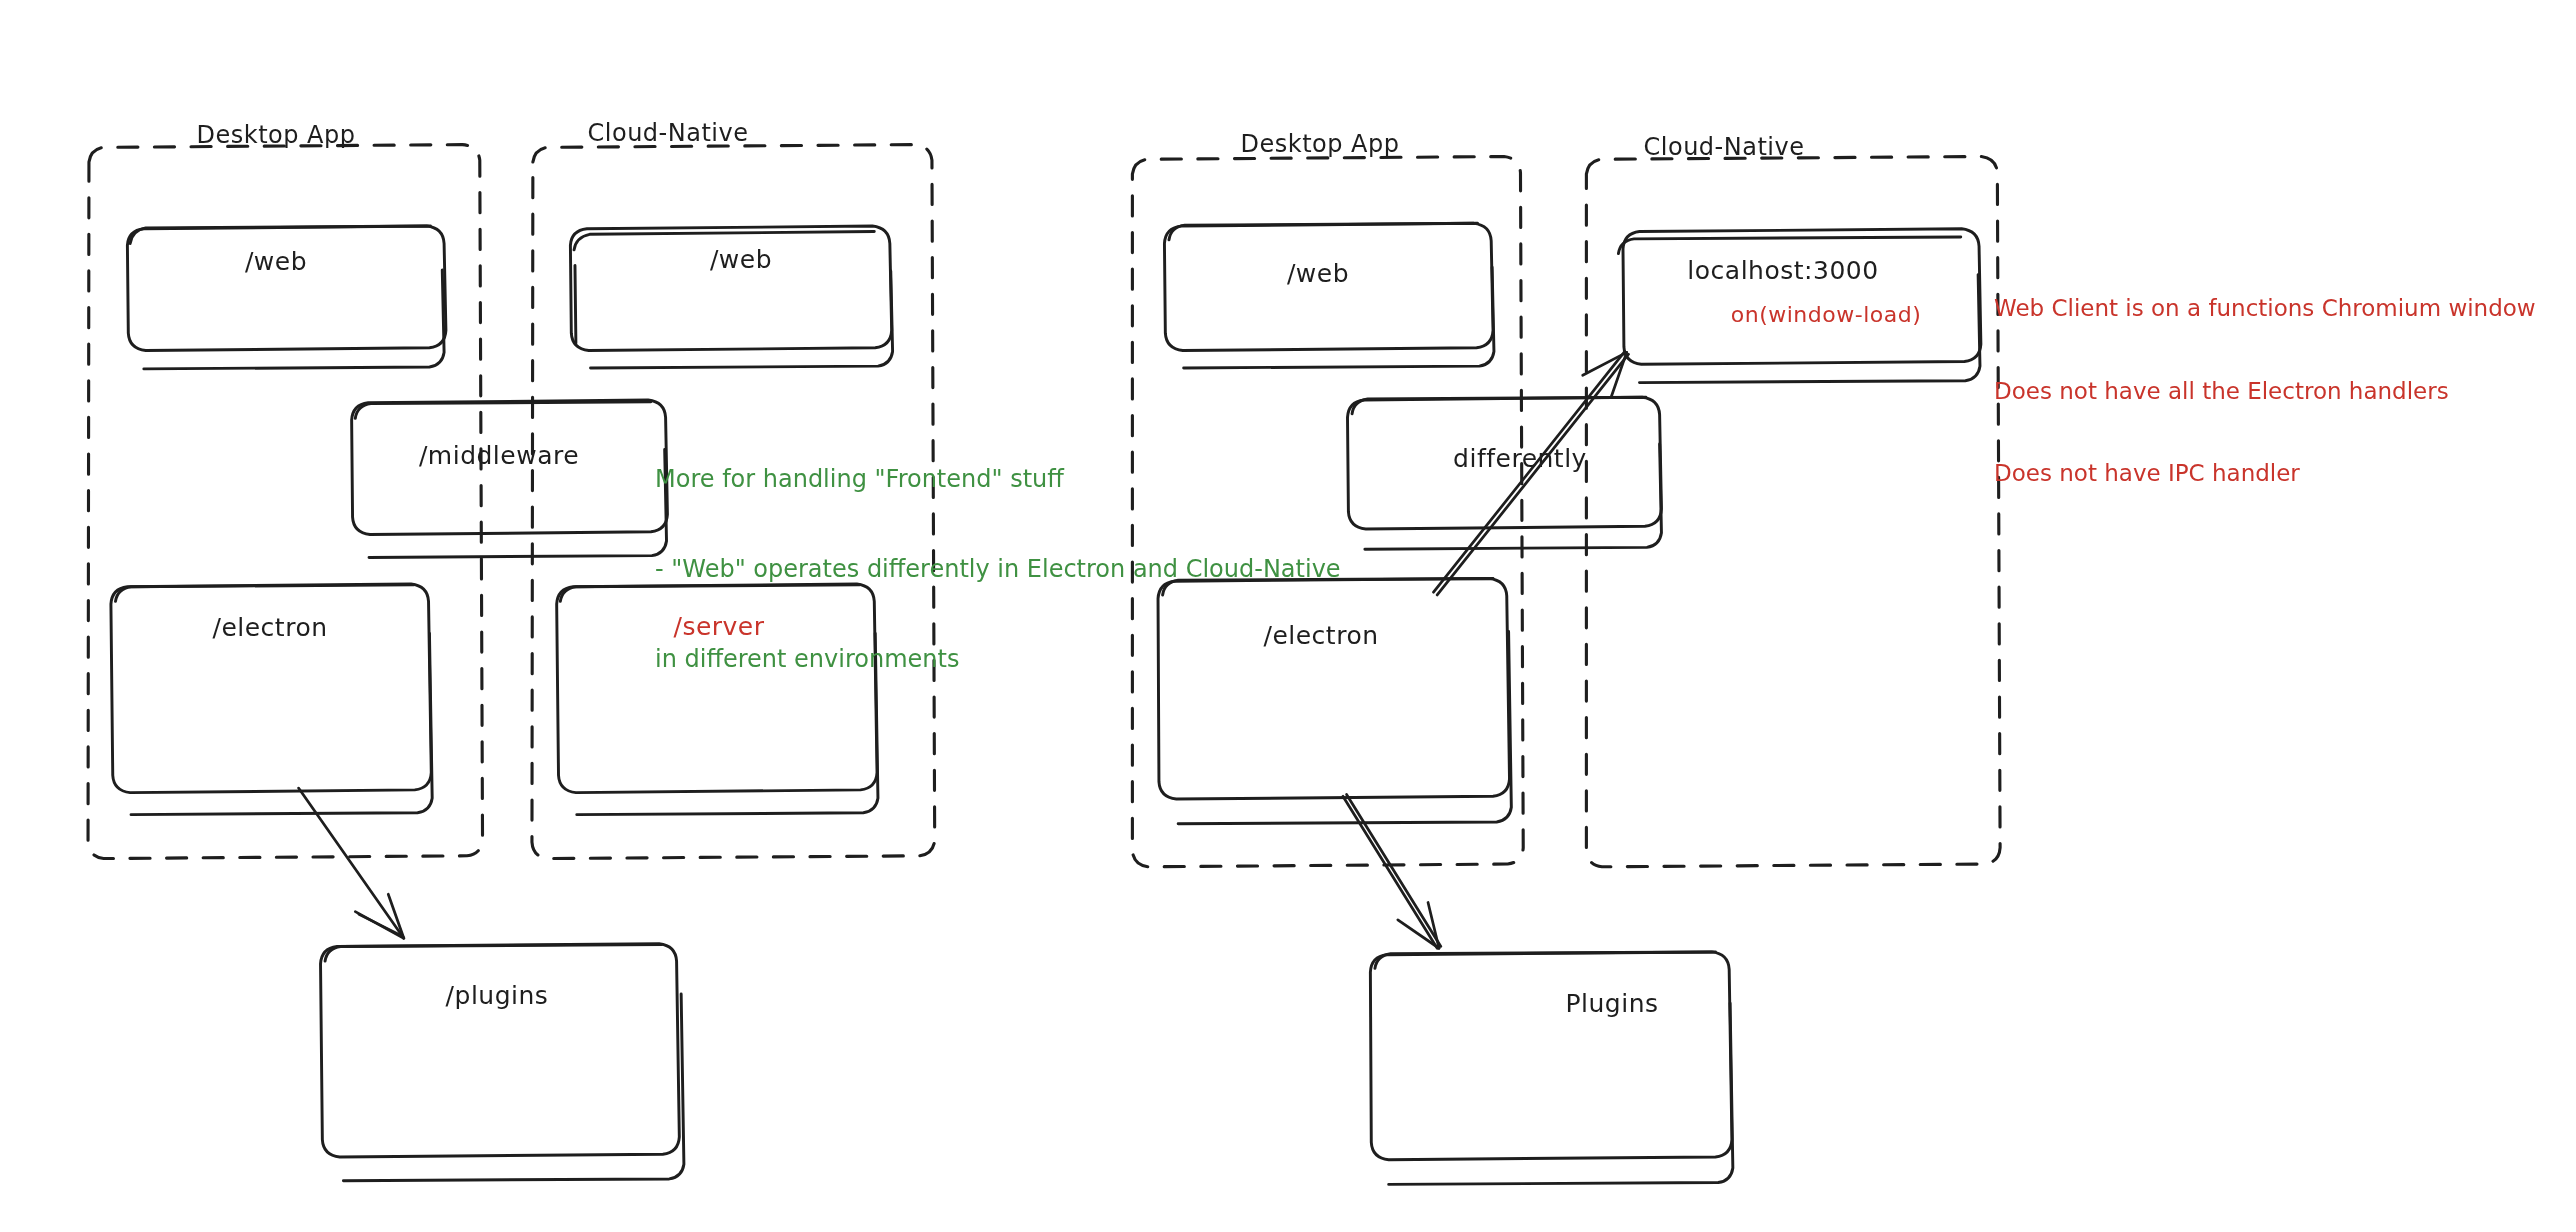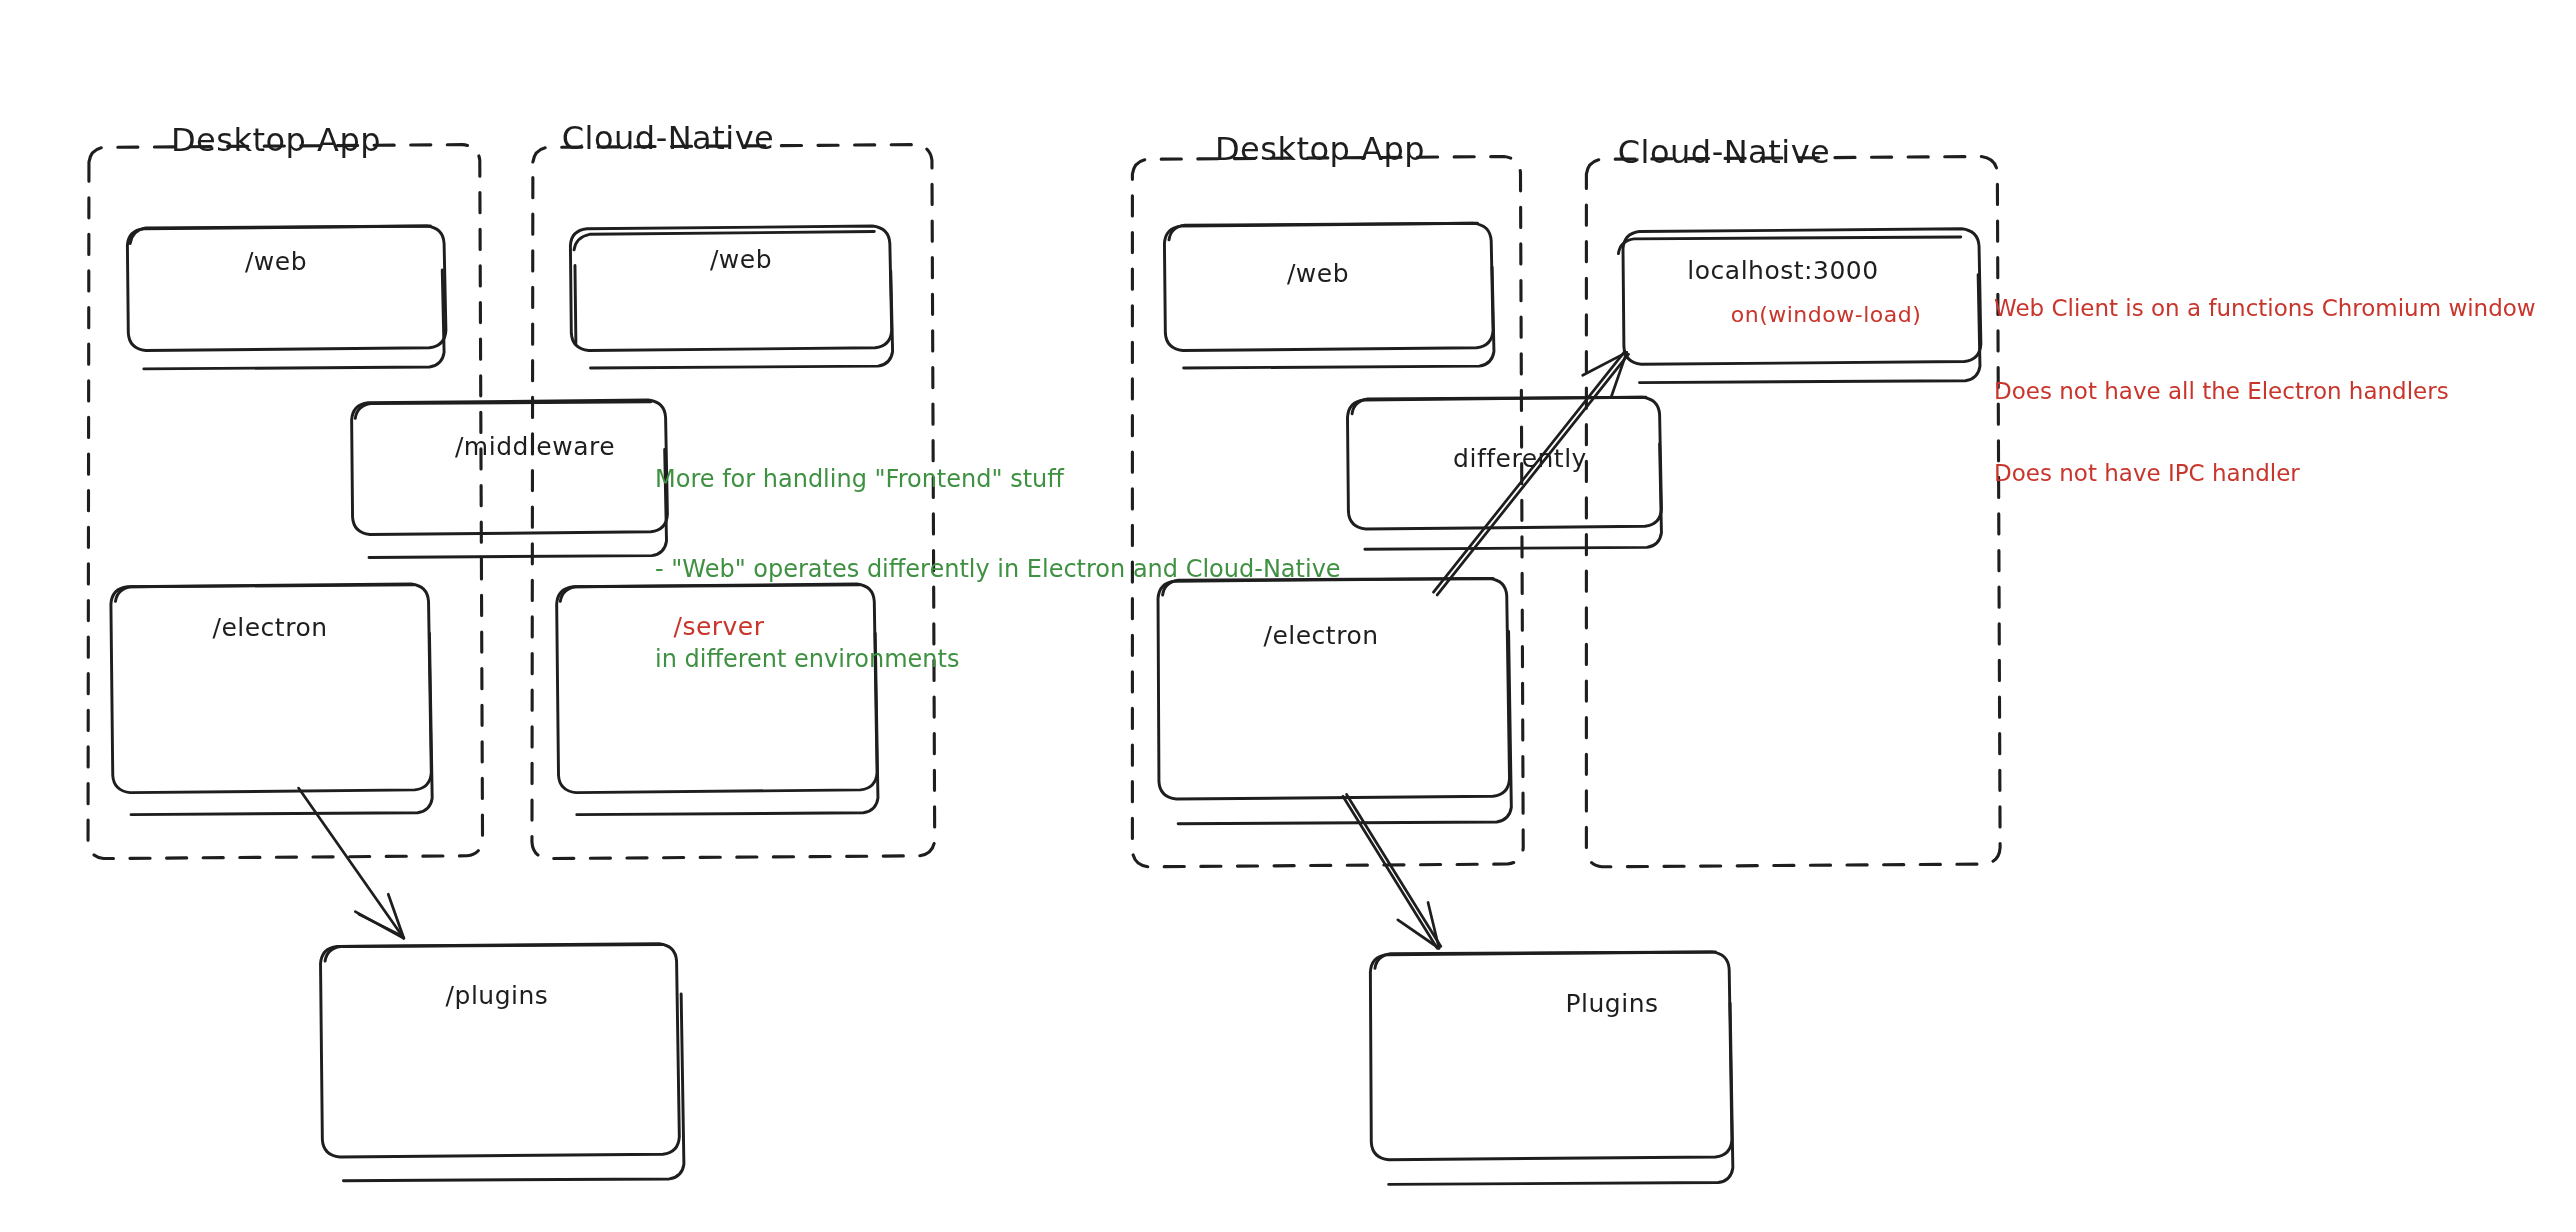--- a/index.html
+++ b/index.html
@@ -27,21 +27,21 @@
     height: 1232px;
   }
   .lbl {
     position: absolute;
     white-space: pre;
     font-family: "DejaVu Sans", sans-serif;
     color: #1e1e1e;
     letter-spacing: 0.5px;
   }
   .group-title {
-    font-size: 32px;
+    font-size: 24px;
     text-align: center;
     transform: translateX(-50%);
   }
   .node-label {
     font-size: 25px;
     text-align: right;
     transform: translateX(-50%);
   }
   .node-sub {
     font-size: 22px;
@@ -176,21 +176,21 @@
   </svg>
 
   <div class="lbl group-title" style="left:276px; top:121px;">Desktop App</div>
 
   <div class="lbl group-title" style="left:668px; top:119px;">Cloud-Native</div>
 
   <div class="lbl node-label" style="left:276px; top:247px;">/web</div>
 
   <div class="lbl node-label" style="left:741px; top:245px;">/web</div>
 
-  <div class="lbl node-label" style="left:499px; top:432px;margin-left:36px;">/middleware</div>
+  <div class="lbl node-label" style="left:499px; top:441px;">/middleware</div>
 
   <div class="lbl node-label" style="left:270px; top:613px;">/electron</div>
 
   <div class="lbl node-label red-text" style="left:719px; top:612px;">/server</div>
 
   <div class="lbl node-label" style="left:497px; top:981px;">/plugins</div>
 
   <div class="annot annot-green" style="left:655px; top:404px;">
     <div>More for handling "Frontend" stuff</div>
     <div>- "Web" operates differently in Electron and Cloud-Native</div>

